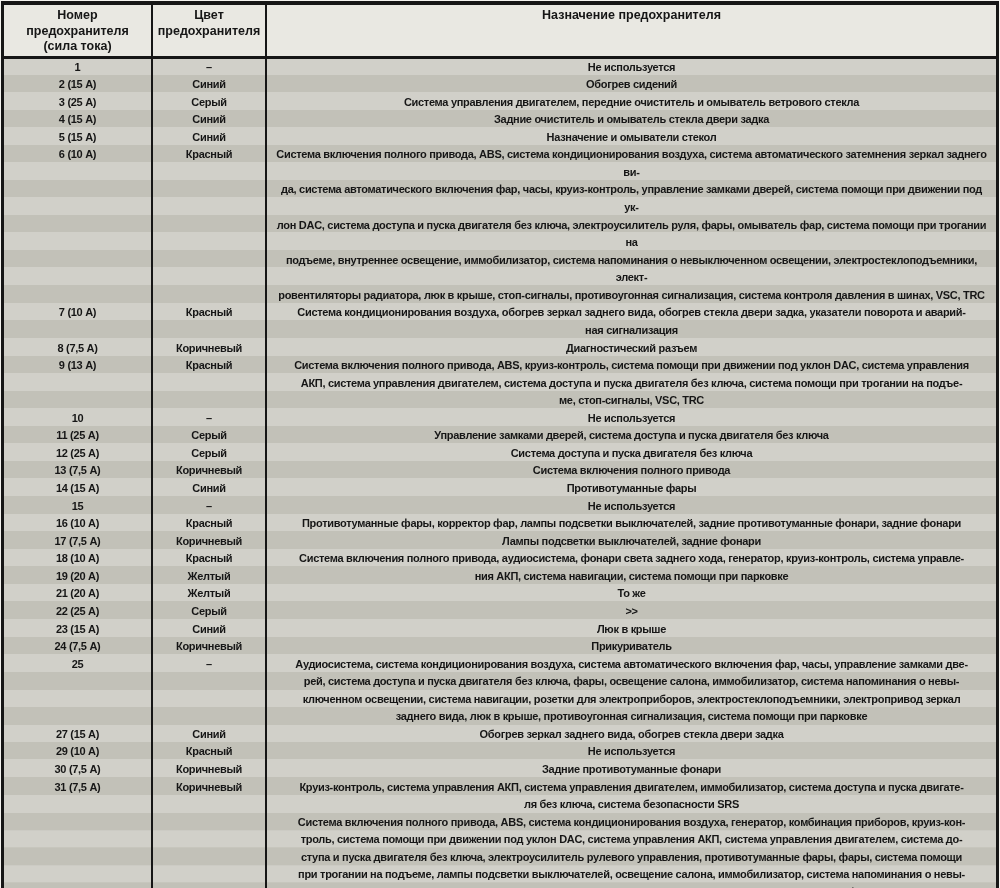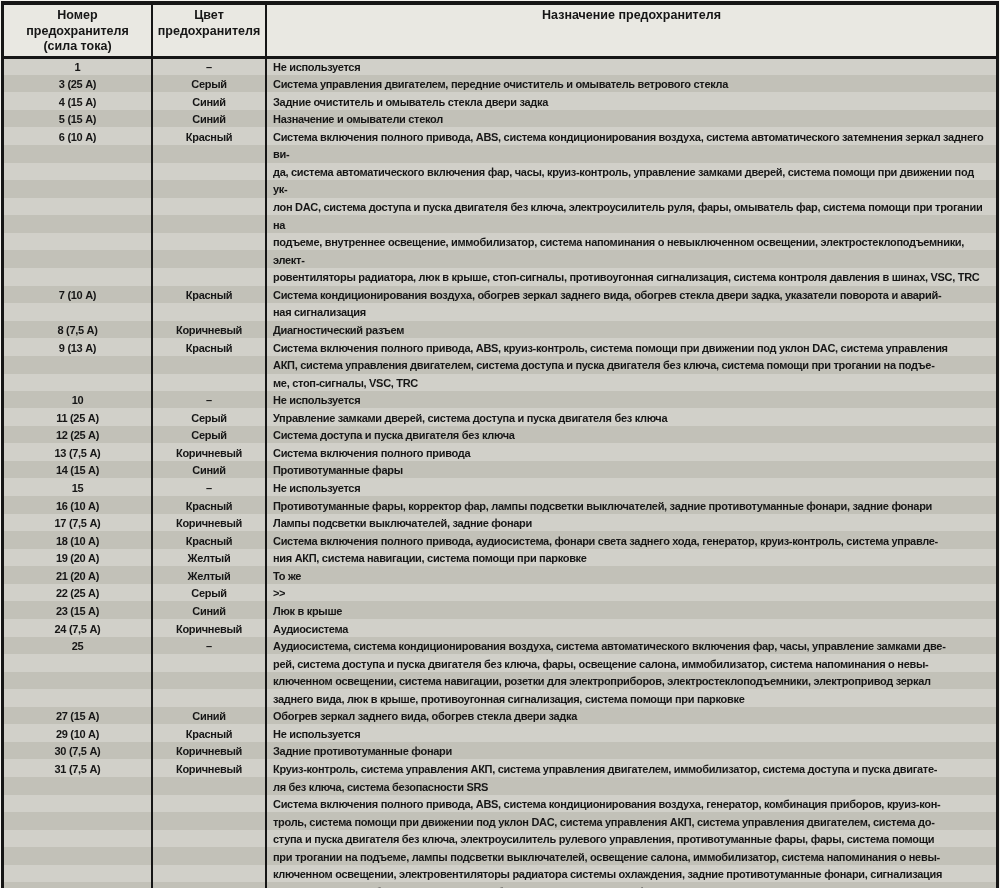--- a/index.html
+++ b/index.html
@@ -58,21 +58,21 @@
     line-height:var(--line-h);
     letter-spacing:-0.3px;
     padding:0;
   }
   td.c-num, td.c-color{
     text-align:center;
     border-right:2px solid var(--ink);
     overflow:hidden;
   }
   td.c-purpose{
-    text-align:left;
+    text-align:center;
     padding:0 6px 0 6px;
     white-space:pre-line;
   }
 </style>
 </head>
 <body>
 
 <div class="frame">
   <table>
     <colgroup>
@@ -89,20 +89,25 @@
         <th class="h3">Назначение предохранителя</th>
       </tr>
     </thead>
     <tbody>
   <tr>
     <td class="c-num">1</td>
     <td class="c-color">–</td>
     <td class="c-purpose">Не используется</td>
   </tr>
 
+  <tr>
+    <td class="c-num">2 (15 А)</td>
+    <td class="c-color">Синий</td>
+    <td class="c-purpose">Обогрев сидений</td>
+  </tr>
 
   <tr>
     <td class="c-num">3 (25 А)</td>
     <td class="c-color">Серый</td>
     <td class="c-purpose">Система управления двигателем, передние очиститель и омыватель ветрового стекла</td>
   </tr>
 
   <tr>
     <td class="c-num">4 (15 А)</td>
     <td class="c-color">Синий</td>
@@ -221,21 +226,21 @@
 
   <tr>
     <td class="c-num">23 (15 А)</td>
     <td class="c-color">Синий</td>
     <td class="c-purpose">Люк в крыше</td>
   </tr>
 
   <tr>
     <td class="c-num">24 (7,5 А)</td>
     <td class="c-color">Коричневый</td>
-    <td class="c-purpose">Аудиосистема</td>
+    <td class="c-purpose">Прикуриватель</td>
   </tr>
 
   <tr>
     <td class="c-num">25</td>
     <td class="c-color">–</td>
     <td class="c-purpose">Аудиосистема, система кондиционирования воздуха, система автоматического включения фар, часы, управление замками две-
 рей, система доступа и пуска двигателя без ключа, фары, освещение салона, иммобилизатор, система напоминания о невы-
 ключенном освещении, система навигации, розетки для электроприборов, электростеклоподъемники, электропривод зеркал
 заднего вида, люк в крыше, противоугонная сигнализация, система помощи при парковке</td>
   </tr>

